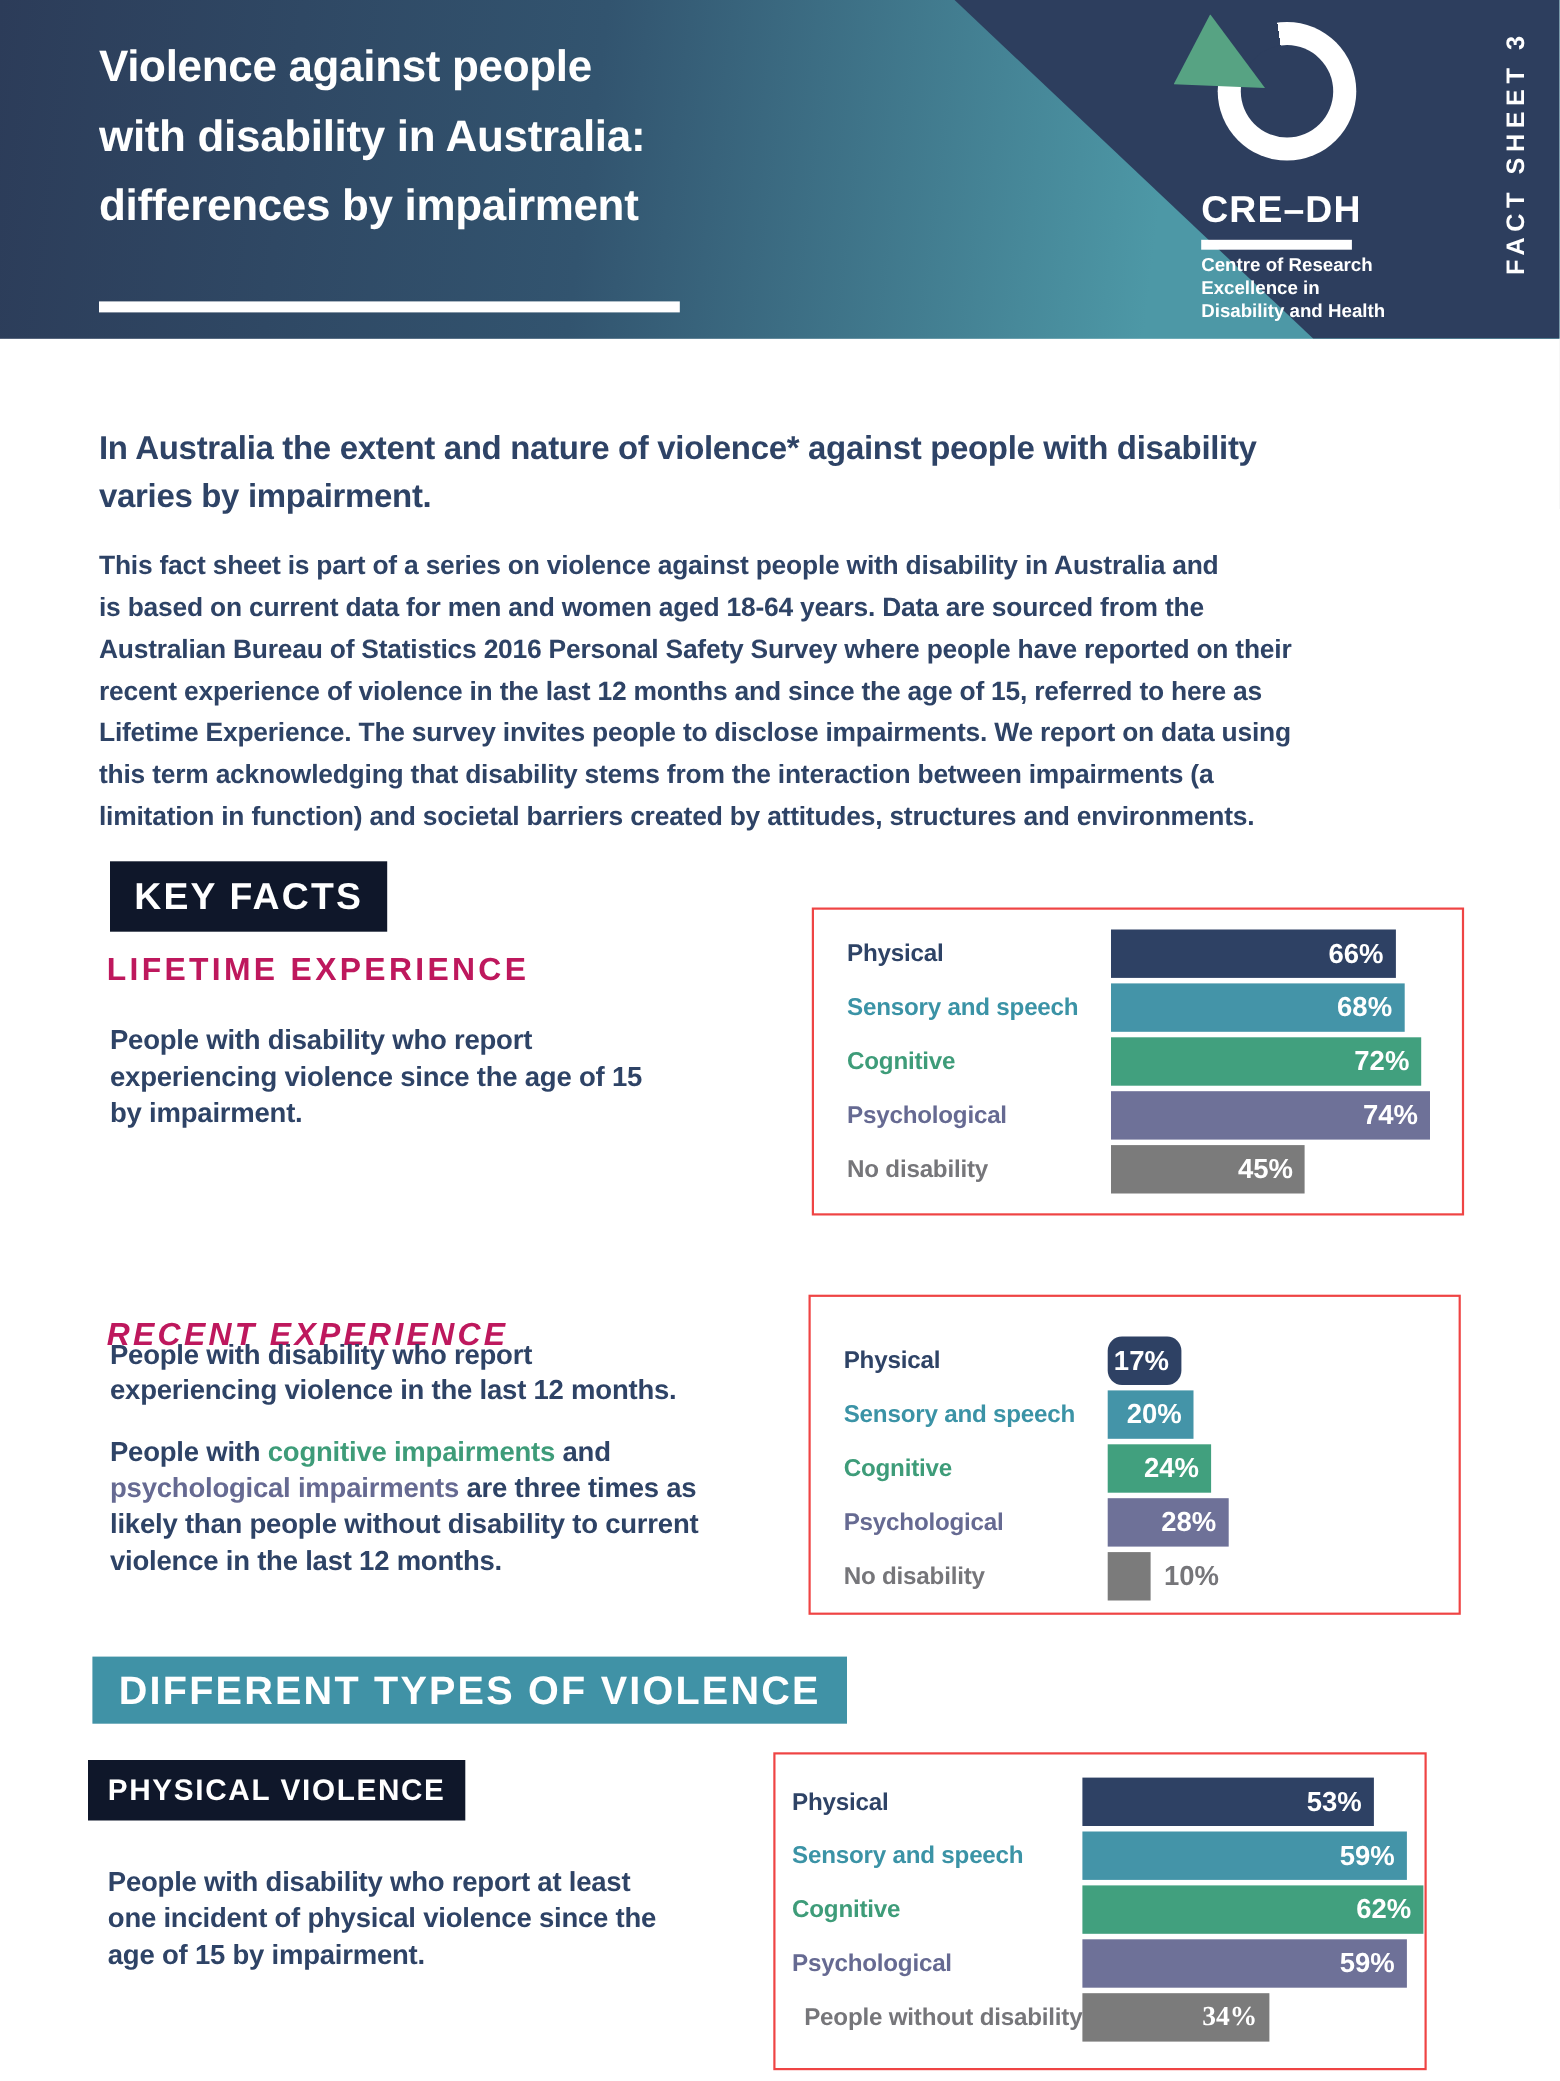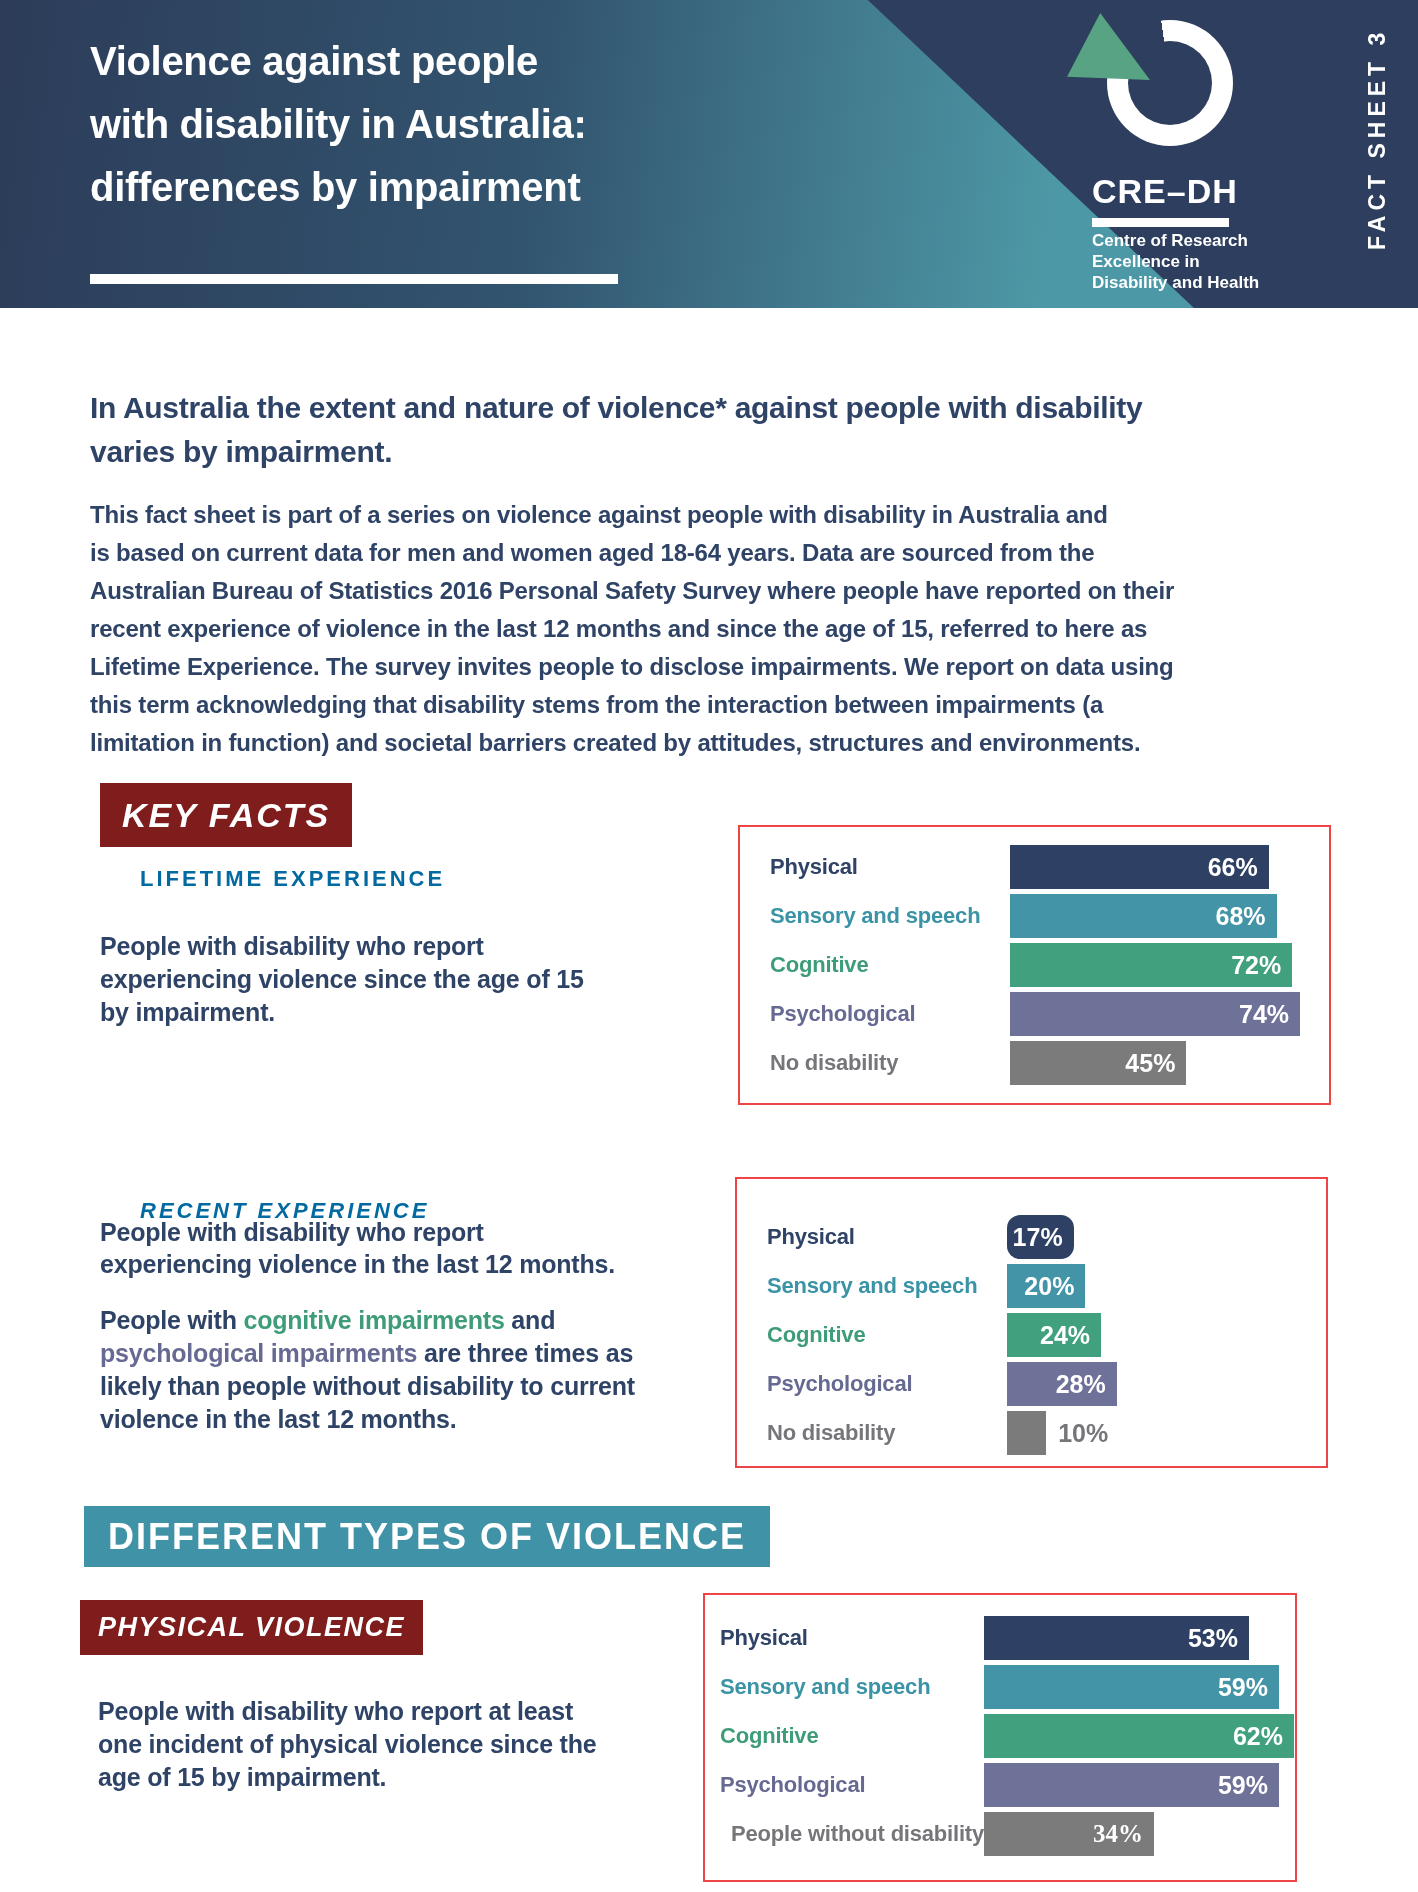--- a/index.html
+++ b/index.html
@@ -30,25 +30,25 @@
           transform:rotate(-90deg);color:#ffffff;font-weight:bold;font-size:23px;
           letter-spacing:5px;text-align:center;white-space:nowrap;z-index:4;}
 
   
   .navy-text{color:#2e4366;}
   .intro-heading{position:absolute;left:90px;top:386px;font-weight:bold;font-size:30px;
           line-height:44px;letter-spacing:-.3px;white-space:nowrap;}
   .intro-body{position:absolute;left:90px;top:496px;font-weight:bold;font-size:24px;
           line-height:38px;letter-spacing:-.2px;white-space:nowrap;}
 
-  .badge{position:absolute;height:64px;line-height:64px;padding:0 22px;background:#7f1d1d;
-          color:#ffffff;font-weight:bold;font-size:34px;letter-spacing:2px;white-space:nowrap;font-style:italic;}
+  .badge{position:absolute;height:64px;line-height:64px;padding:0 22px;background:#0f172a;
+          color:#ffffff;font-weight:bold;font-size:34px;letter-spacing:2px;white-space:nowrap;}
   .badge-keyfacts{left:100px;top:783px;}
-  .section-heading{position:absolute;left:97px;font-weight:bold;font-size:22px;
-          letter-spacing:3px;color:#0369a1;white-space:nowrap;margin-left:43px;}
+  .section-heading{position:absolute;left:97px;font-weight:bold;font-size:29px;
+          letter-spacing:3px;color:#be185d;white-space:nowrap;}
   .h-lifetime{top:866px;}
   .h-recent{top:1198px;font-style:italic;}
   .desc{position:absolute;font-weight:bold;font-size:25px;letter-spacing:-.2px;
           color:#2e4366;white-space:nowrap;}
   .desc-lifetime{left:100px;top:930px;line-height:33px;}
   .desc-recent1{left:100px;top:1216px;line-height:32px;}
   .desc-recent2{left:100px;top:1304px;line-height:33px;}
   .desc-physical{left:98px;top:1695px;line-height:33px;}
   .c-navy{color:#2e4366;} .c-green{color:#3e9c79;} .c-slate{color:#666a92;}
 

